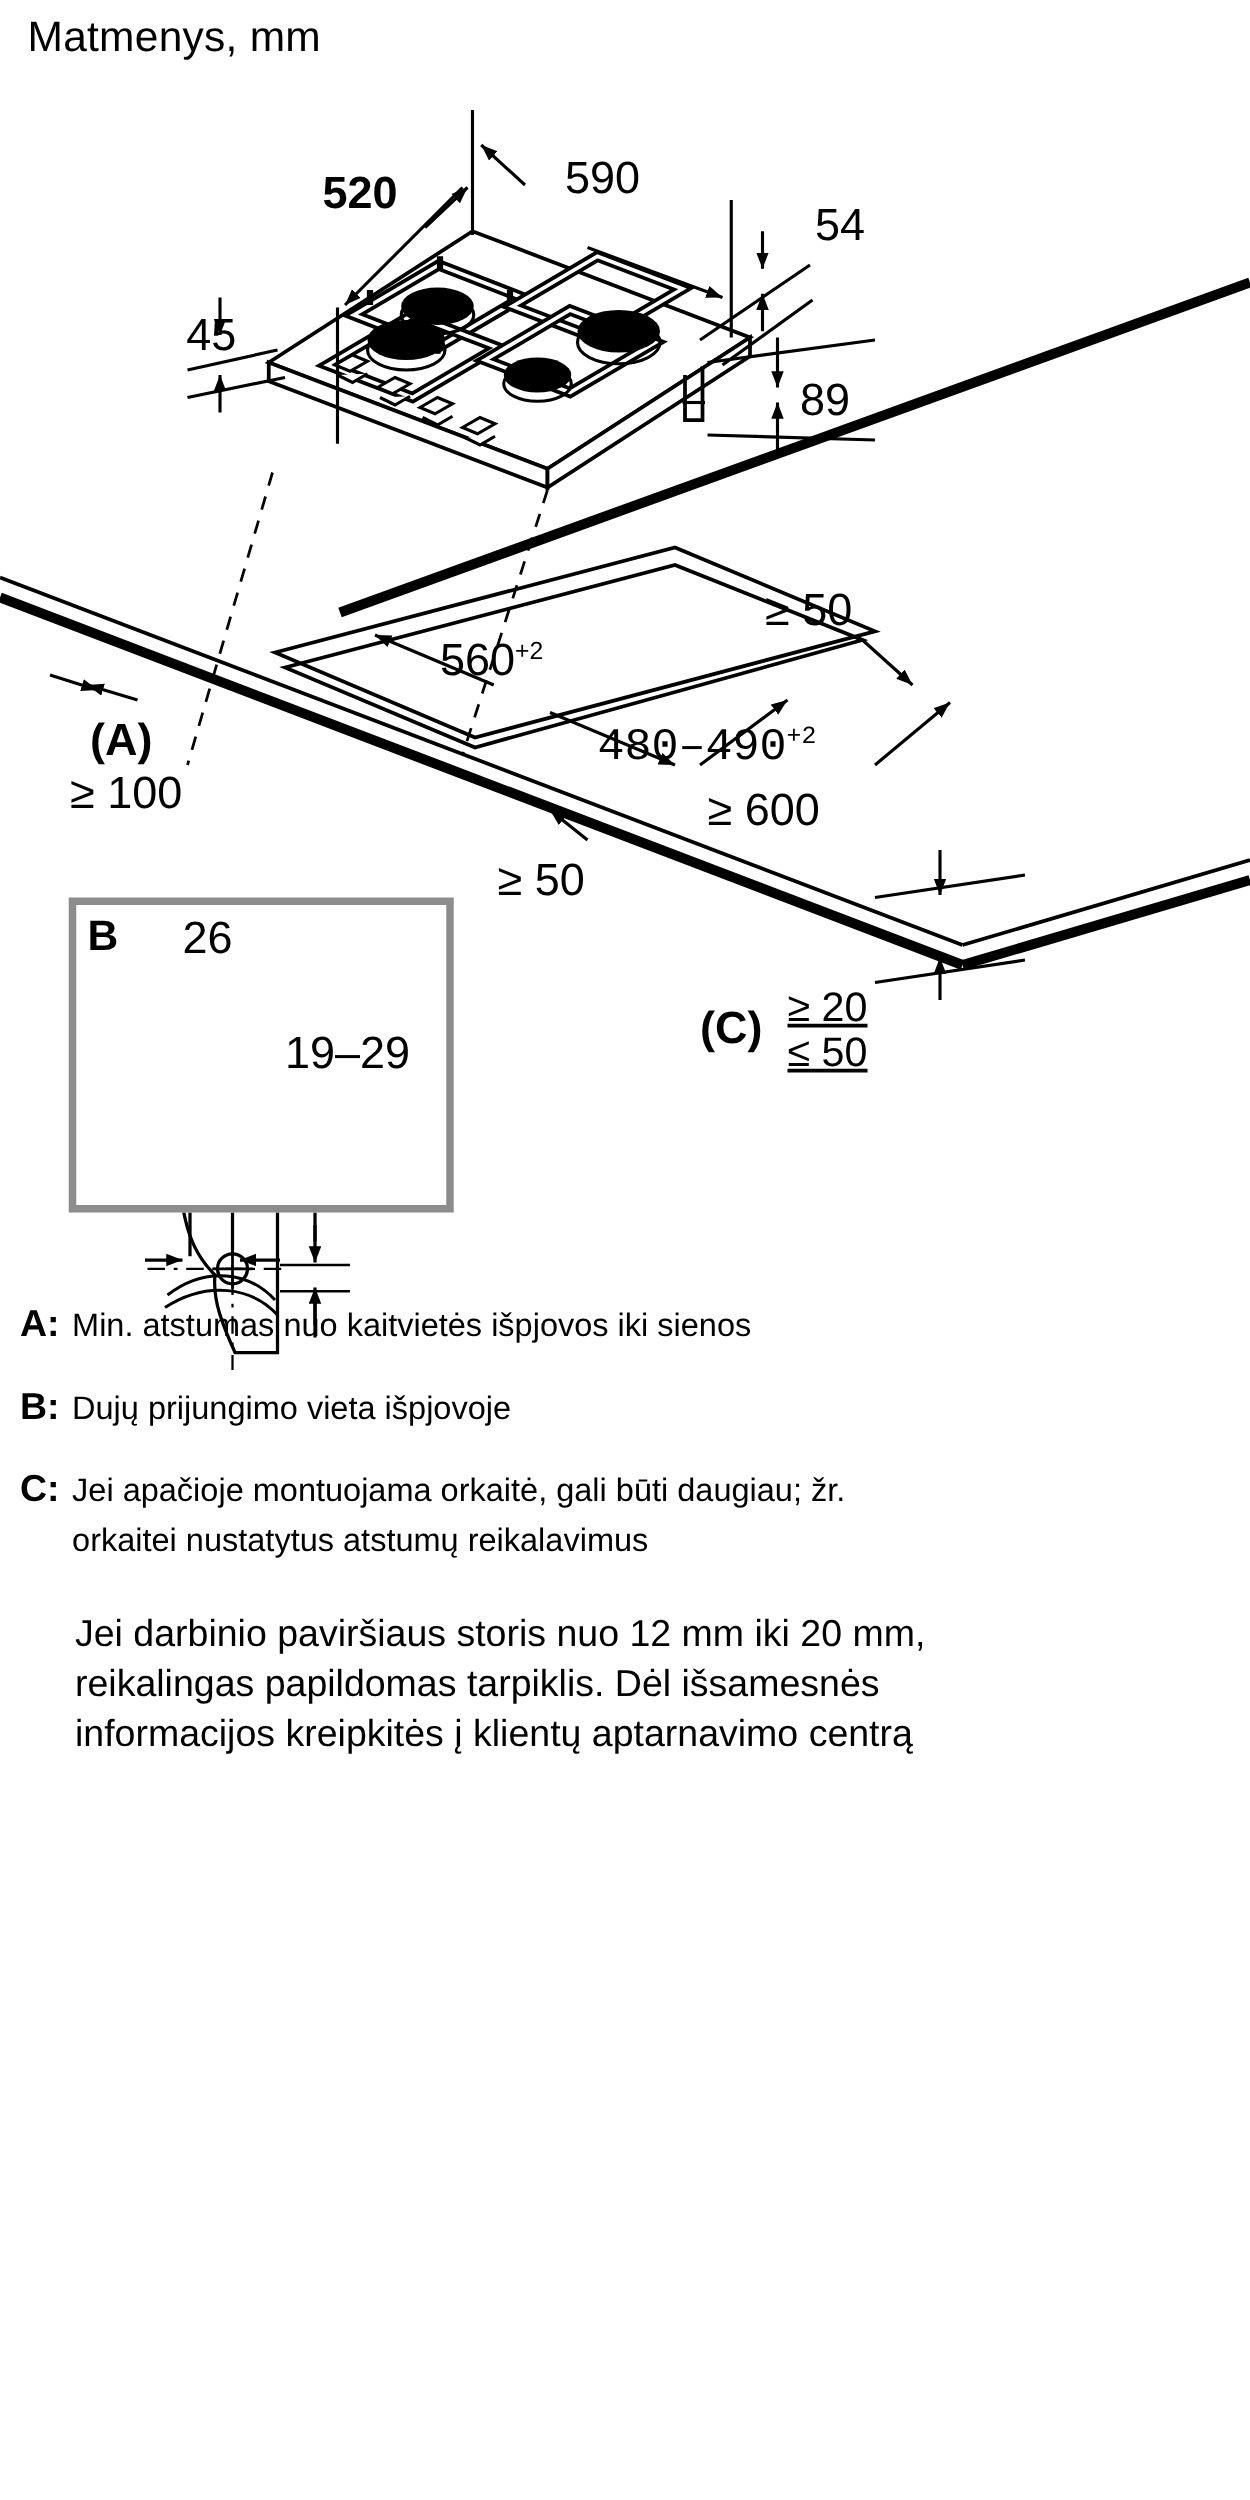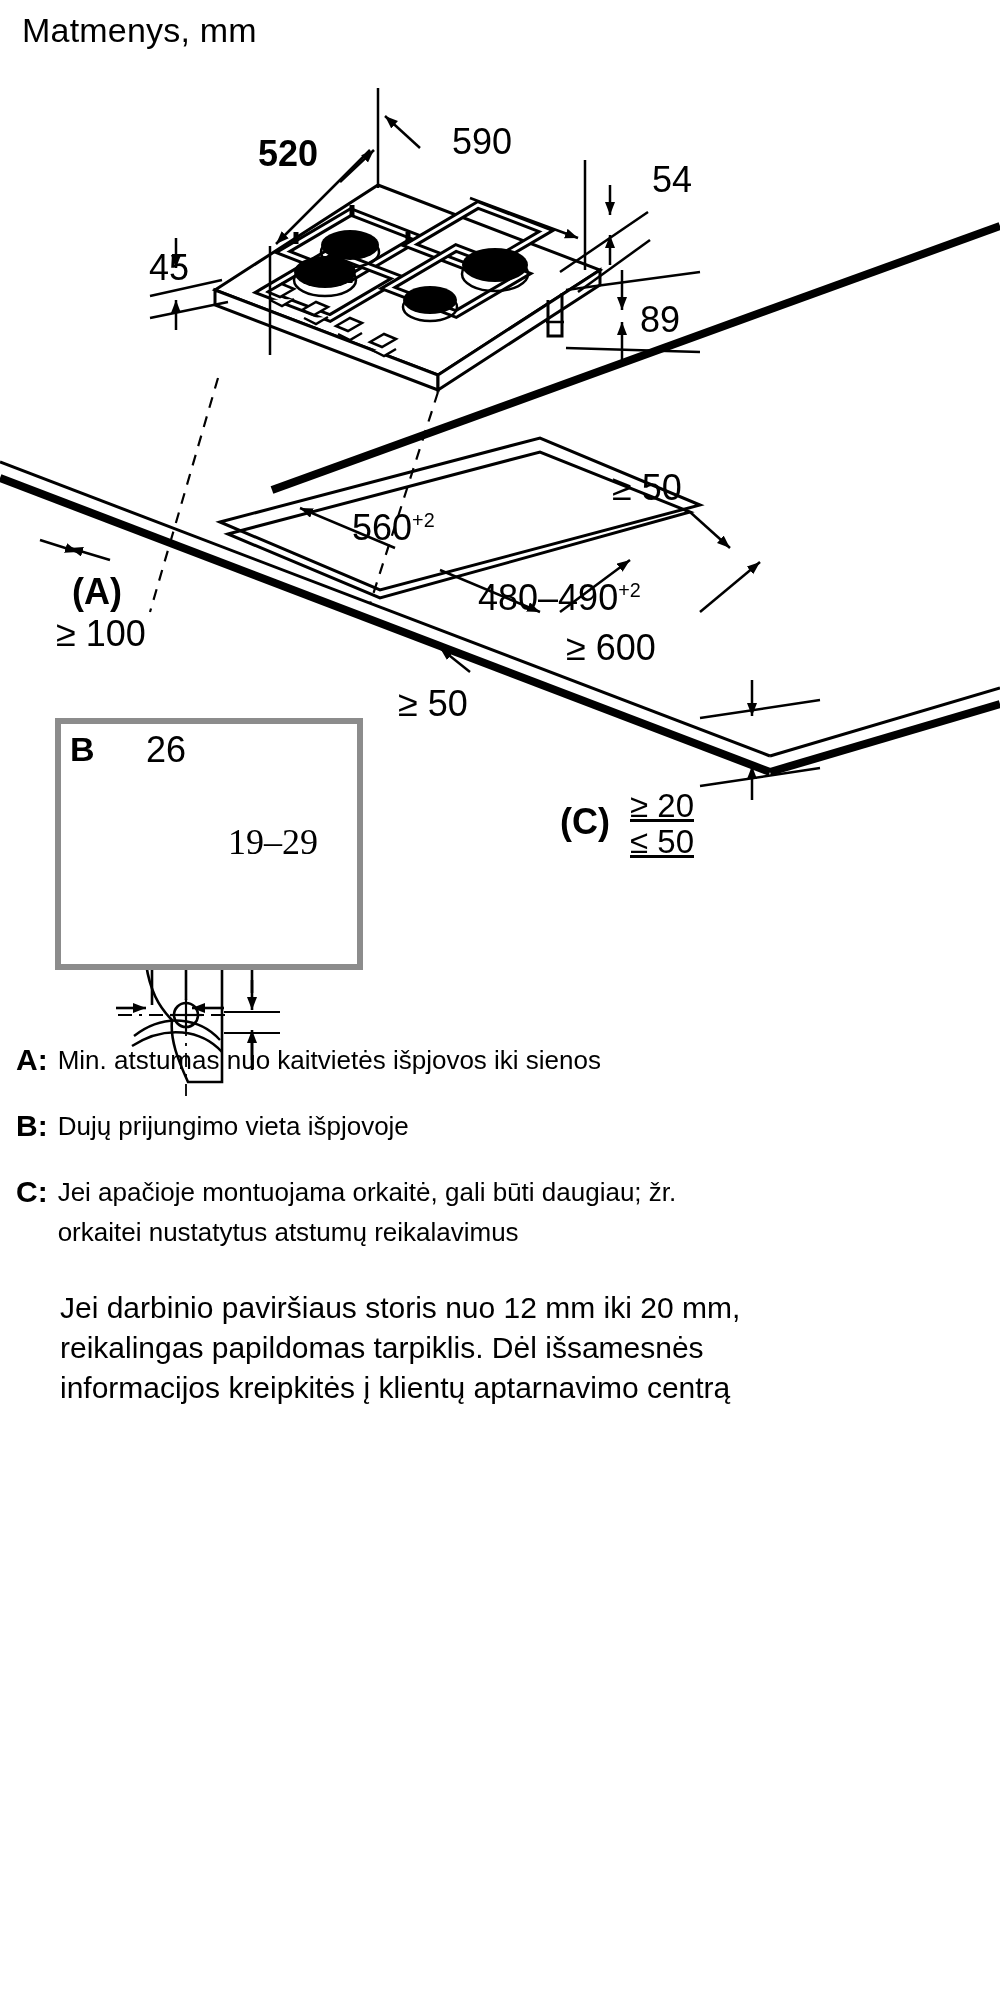--- a/index.html
+++ b/index.html
@@ -301,21 +301,21 @@
   <div class="dim" style="left:652px; top:160px;">54</div>
 
   <div class="dim" style="left:118px; top:248px;margin-left:31px;">45</div>
 
   <div class="dim" style="left:640px; top:300px;">89</div>
 
   <div class="dim" style="left:352px; top:508px;">
     <span>560</span><sup>+2</sup>
   </div>
 
-  <div class="dim" style="left:478px; top:578px;">
+  <div class="dim" style="left:478px; top:578px;font-family:Liberation Mono, monospace;">
     <span>480–490</span><sup>+2</sup>
   </div>
 
   <div class="dim" style="left:612px; top:468px;">≥ 50</div>
 
   <div class="dim" style="left:398px; top:684px;">≥ 50</div>
 
   <div class="dim" style="left:566px; top:628px;">≥ 600</div>
 
   <div class="dim" style="left:72px; top:572px; font-weight:bold;">(A)</div>
@@ -326,21 +326,21 @@
   <div class="dim-stack" style="left:630px; top:788px;">
     <div>≥ 20</div>
     <div>≤ 50</div>
   </div>
 
   <div id="detail-b-box"></div>
   <div id="detail-b-letter">B</div>
 
   <div class="dim" style="left:146px; top:730px;">26</div>
 
-  <div class="dim" style="left:228px; top:822px;font-family:Liberation Serif, serif;">19–29</div>
+  <div class="dim" style="left:228px; top:822px;">19–29</div>
 
   <div id="legend">
     <div class="legend-row">
       <div class="legend-key">A:</div>
       <div class="legend-text">Min. atstumas nuo kaitvietės išpjovos iki sienos</div>
     </div>
     <div class="legend-row">
       <div class="legend-key">B:</div>
       <div class="legend-text">Dujų prijungimo vieta išpjovoje</div>
     </div>

